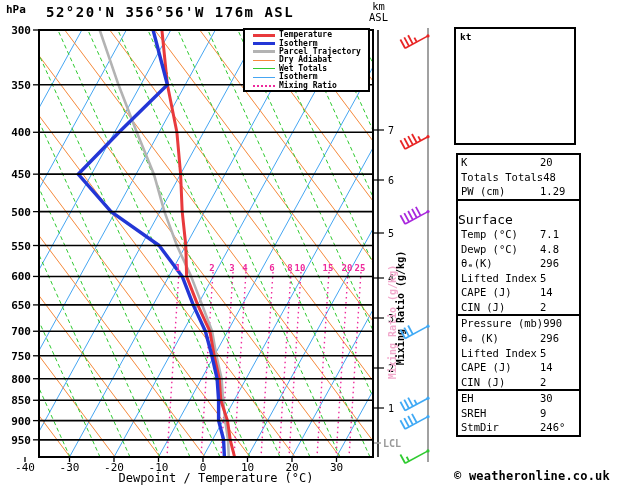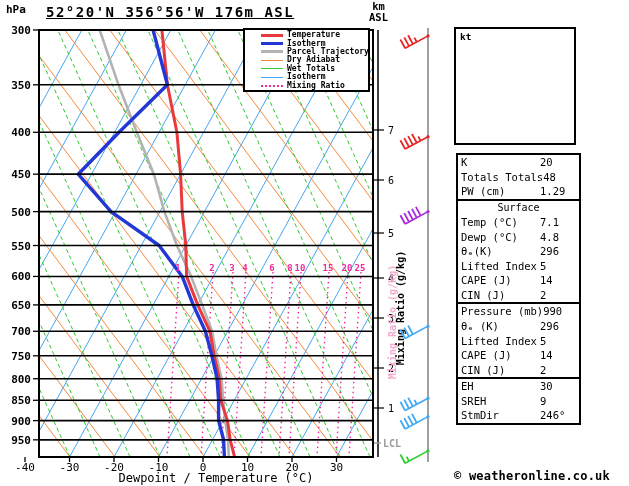--- a/index.html
+++ b/index.html
@@ -1,34 +1,34 @@
 <!DOCTYPE html>
 <html><head>
 <meta charset="utf-8">
 <style>
   html,body{margin:0;padding:0;background:#fff;}
   #stage{position:relative;width:629px;height:486px;background:#fff;overflow:hidden;
          font-family:"DejaVu Sans Mono","Liberation Mono",monospace;color:#000;}
   .abs{position:absolute;}
   #hpa-label{left:6px;top:3px;font-size:11px;font-weight:bold;}
-  #main-title{left:46px;top:4px;font-size:14px;font-weight:bold;letter-spacing:1.5px;white-space:nowrap;text-decoration:underline;}
-  #km-asl-label{left:369px;top:1px;font-size:10.5px;font-weight:bold;line-height:11px;text-align:center;}
+  #main-title{left:46px;top:4px;font-size:14px;font-weight:bold;letter-spacing:1.5px;white-space:nowrap;}
+  #km-asl-label{left:369px;top:1px;font-size:10.5px;font-weight:normal;line-height:11px;text-align:center;}
   #date-title{left:404px;top:5px;font-size:12.5px;font-weight:bold;letter-spacing:0.2px;white-space:nowrap;}
   #legend-box{left:243px;top:28px;width:127px;height:64px;border:2px solid #000;background:#fff;
-              box-sizing:border-box;padding:1px 16px;z-index:5;}
+              box-sizing:border-box;padding:1px 8px;z-index:5;}
   .legend-row{display:flex;align-items:center;height:8.4px;}
   .legend-swatch{width:22px;margin-right:4px;flex:0 0 22px;}
   .legend-label{font-size:8px;font-weight:bold;white-space:nowrap;line-height:8px;}
   #stats-table{left:456px;top:153px;width:125px;border:2px solid #000;background:#fff;box-sizing:border-box;z-index:5;}
   .stat-section{border-top:2px solid #000;}
   .stat-section:first-child{border-top:none;}
   .stat-row{display:flex;font-size:10.5px;line-height:14.55px;padding:0 3px;white-space:nowrap;}
   .stat-label{flex:1;}
   .stat-value{flex:0 0 36px;text-align:left;}
-  .stat-header{text-align:center;font-size:10px;line-height:14.55px;}
+  .stat-header{text-align:left;font-size:13px;line-height:14.55px;margin-top:12px;}
   #copyright{left:444px;top:469px;width:176px;text-align:center;font-size:12px;font-weight:bold;letter-spacing:0.2px;}
   svg{position:absolute;left:0;top:0;}
 </style>
 </head>
 <body>
 
 <div id="stage">
   <svg id="chart" width="629" height="486">
       <defs>
         <clipPath id="plotclip">

